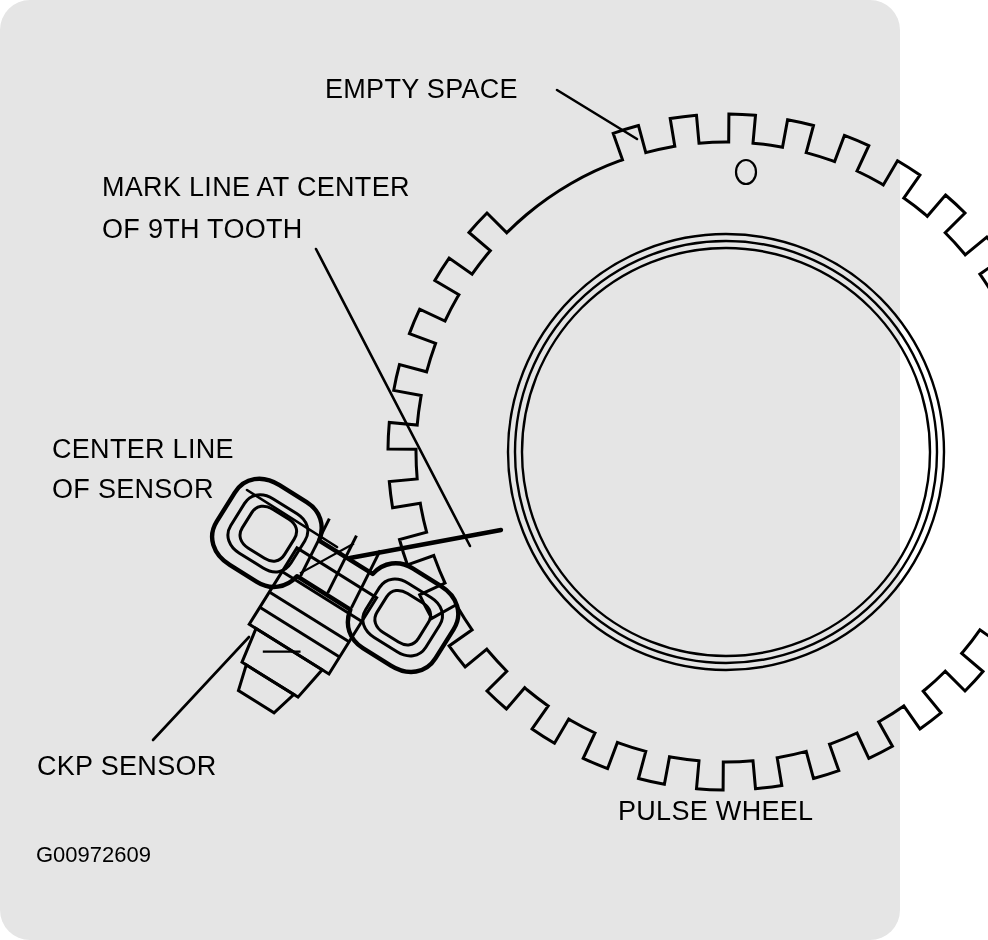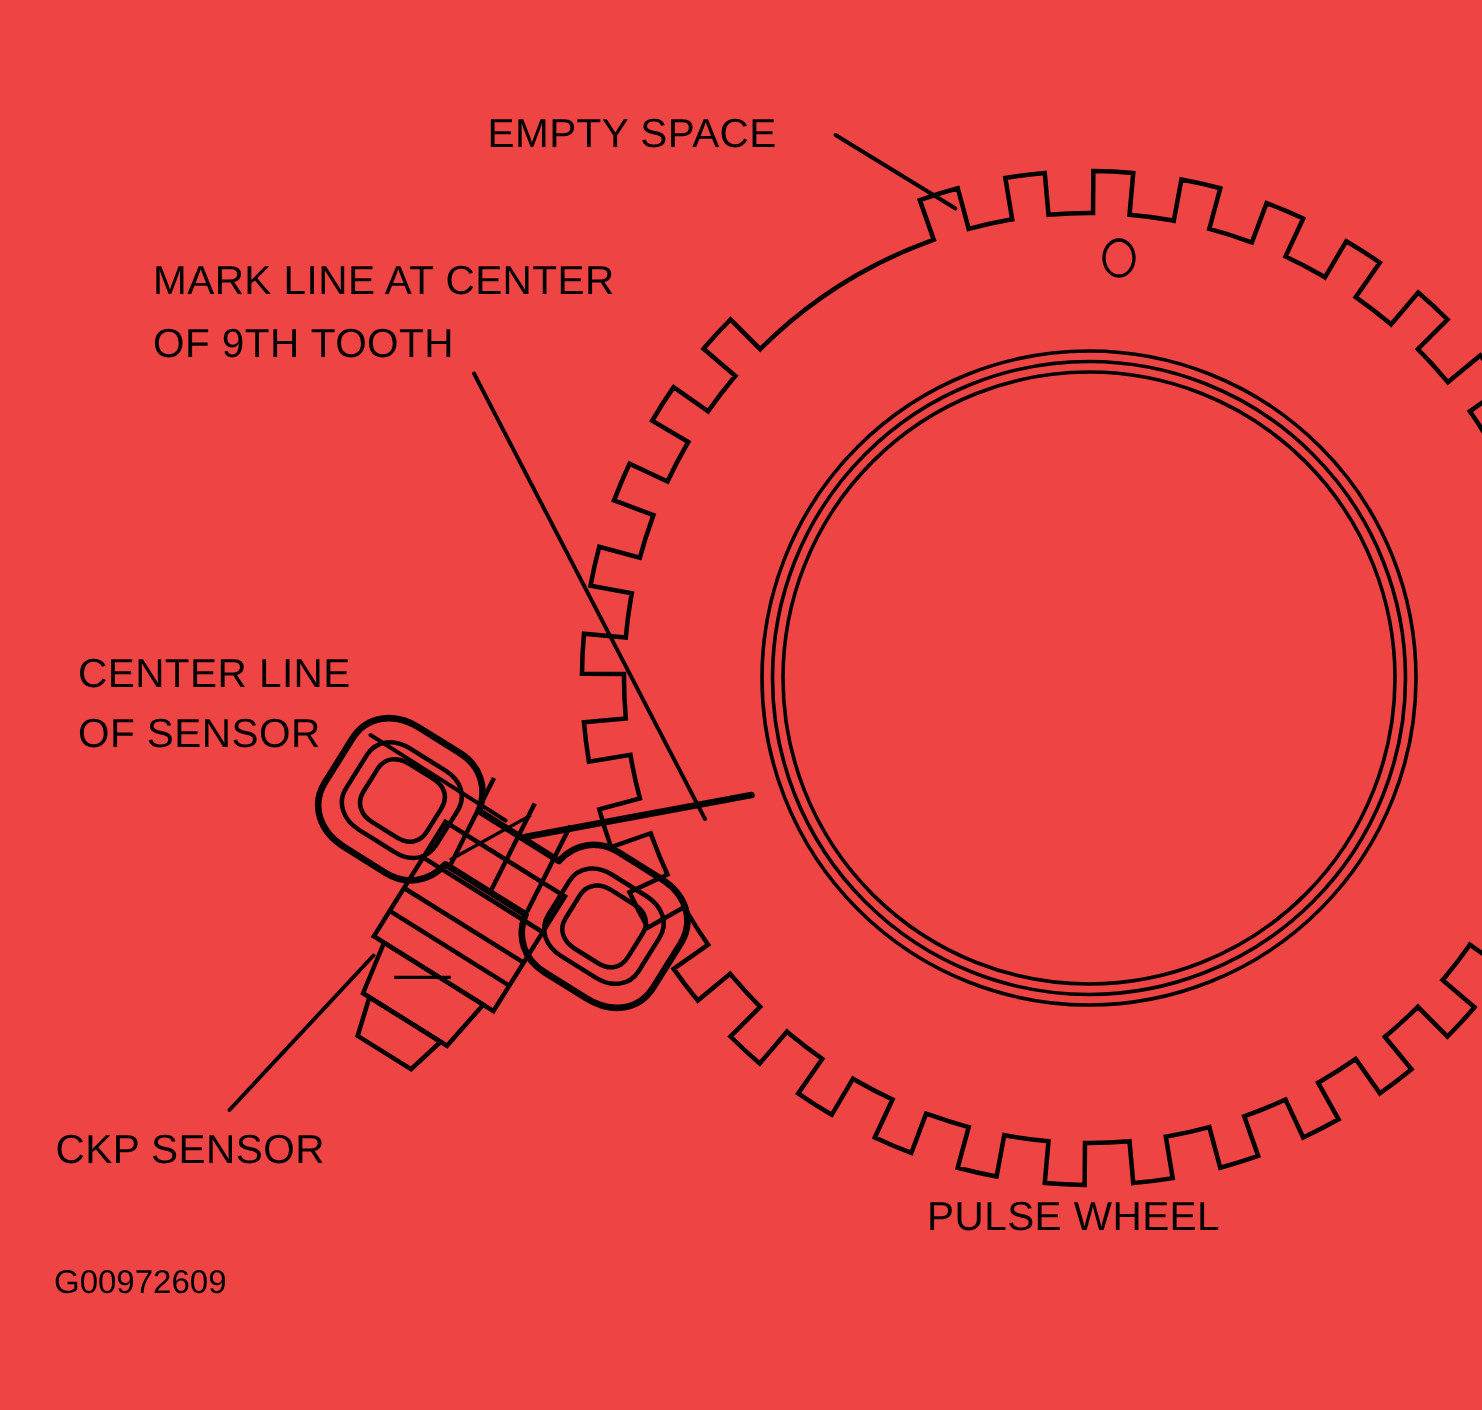--- a/index.html
+++ b/index.html
@@ -8,23 +8,24 @@
     background: #ffffff;
   }
   body {
     width: 988px;
     height: 940px;
     overflow: hidden;
     font-family: "Liberation Sans", sans-serif;
   }
   #figure-root {
     position: relative;
-    width: 988px;
+    width: 900px;
     height: 940px;
-    background: #ef4444;
+    background: #e5e5e5;
+    border-radius: 30px;
   }
   svg.diagram {
     display: block;
     width: 988px;
     height: 940px;
   }
   .stroke-thin {
     fill: none;
     stroke: #000000;
     stroke-width: 2.2;

